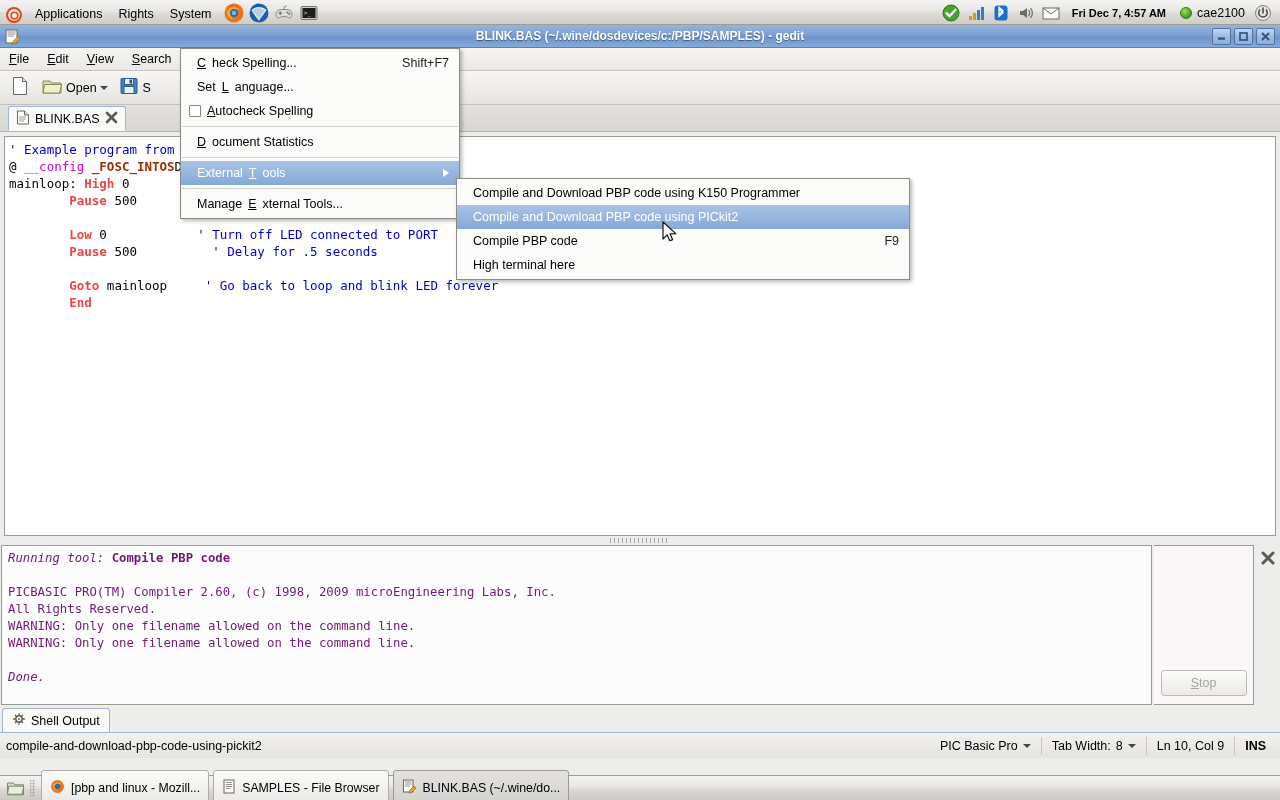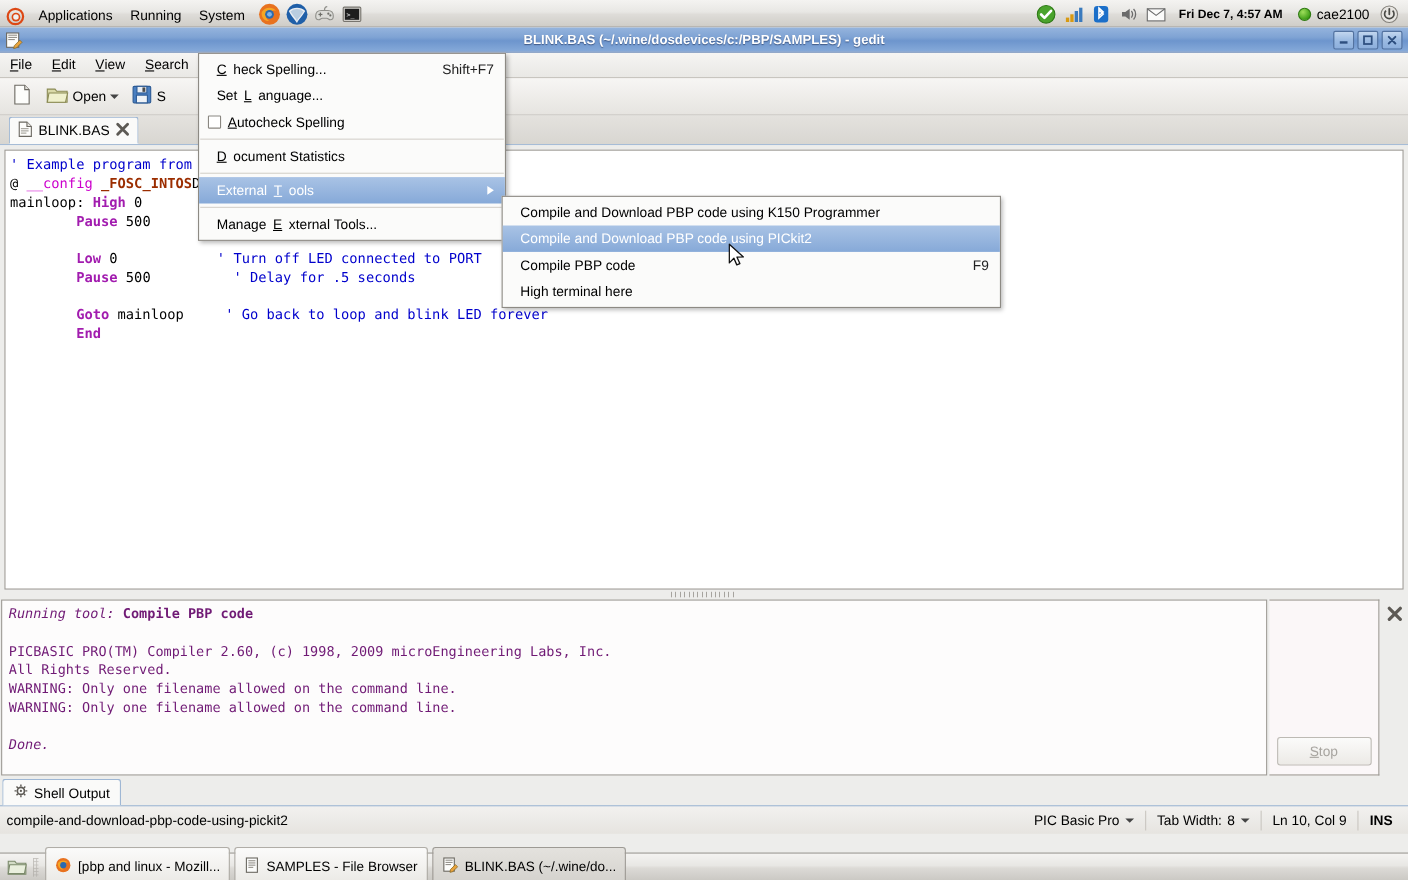--- a/index.html
+++ b/index.html
@@ -105,21 +105,21 @@
 
   
   #editor-wrap { position:relative; height:404px; background:#ededeb; padding:4px 4px 0 4px; }
   #editor {
     height:100%; background:#fff; border:1px solid #9d9a94;
     font-family:"DejaVu Sans Mono", monospace; font-size:12.5px;
     line-height:17px; padding:4px 0 0 4px; overflow:hidden; white-space:pre;
     color:#000;
   }
   .cm { color:#0000cc; }
-  .kw { color:#a21caf; font-weight:bold; }
+  .kw { color:#ef4444; font-weight:bold; }
   .pp { color:#cc00cc; }
   .pp2 { color:#9b2d00; font-weight:bold;}
 
   
   #splitter { height:9px; display:flex; align-items:center; justify-content:center; background:#ededeb; cursor:row-resize;}
   #grip { width:60px; height:5px;
     background:repeating-linear-gradient(to right,#9a9791 0 1px,transparent 1px 4px);
     opacity:.85;}
 
   
@@ -216,21 +216,21 @@
   }
 
   #cursor { position:absolute; left:662px; top:221px; z-index:90; pointer-events:none; }
 </style>
 </head>
 <body>
 
 <div id="gnome-panel">
   <div id="ubuntu-logo"></div>
   <div class="panel-menu">Applications</div>
-  <div class="panel-menu">Running</div>
+  <div class="panel-menu">Rights</div>
   <div class="panel-menu">System</div>
 
   <div class="launcher">
     <svg width="22" height="22" viewBox="0 0 22 22">
       <circle cx="11" cy="11" r="9.5" fill="#e8721f"></circle>
       <path d="M4 9c3-5 10-5 13-1-3-1-6 0-8 2-2 2-1 6 2 7-4 1-8-3-7-8z" fill="#f5a623"></path>
       <circle cx="11" cy="11" r="4" fill="#2a6ab0"></circle>
       <circle cx="11" cy="11" r="2.2" fill="#7fb3e8"></circle>
     </svg>
   </div>

